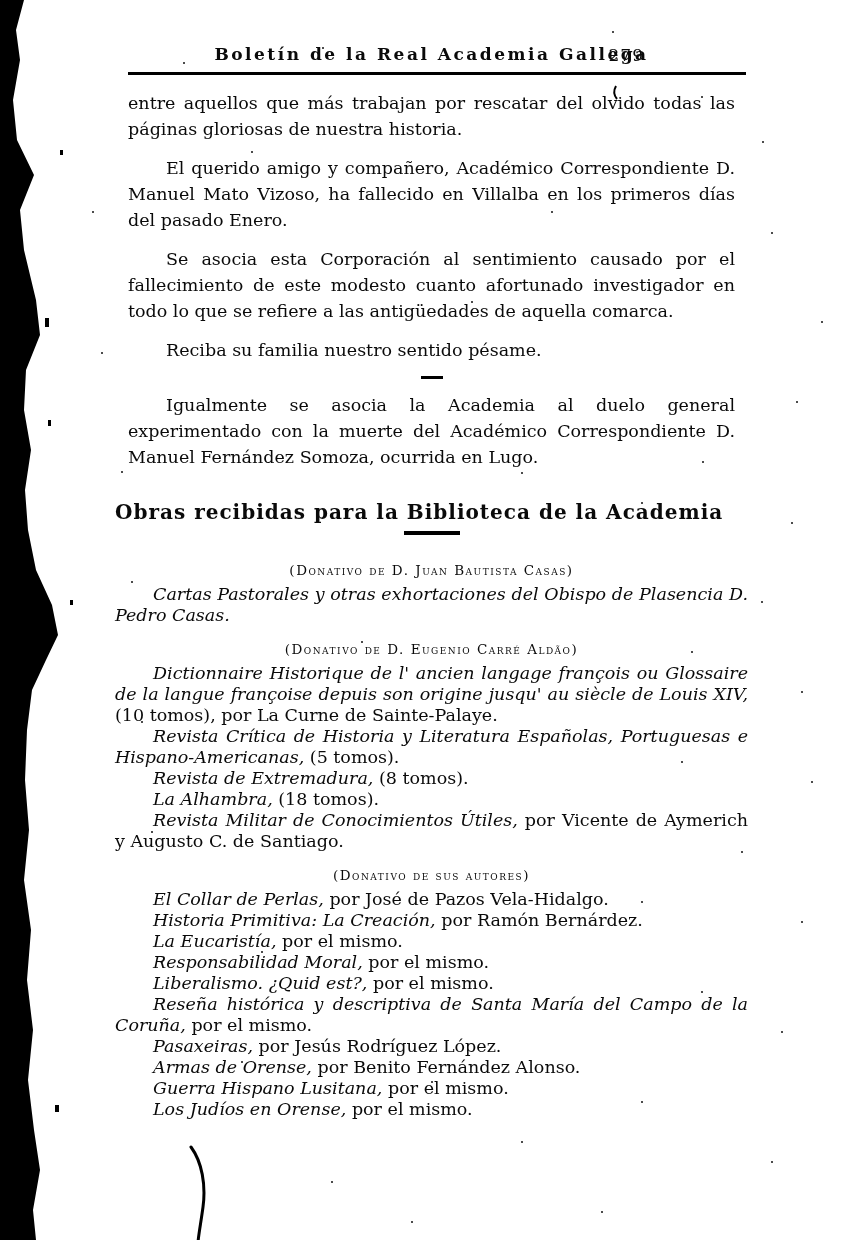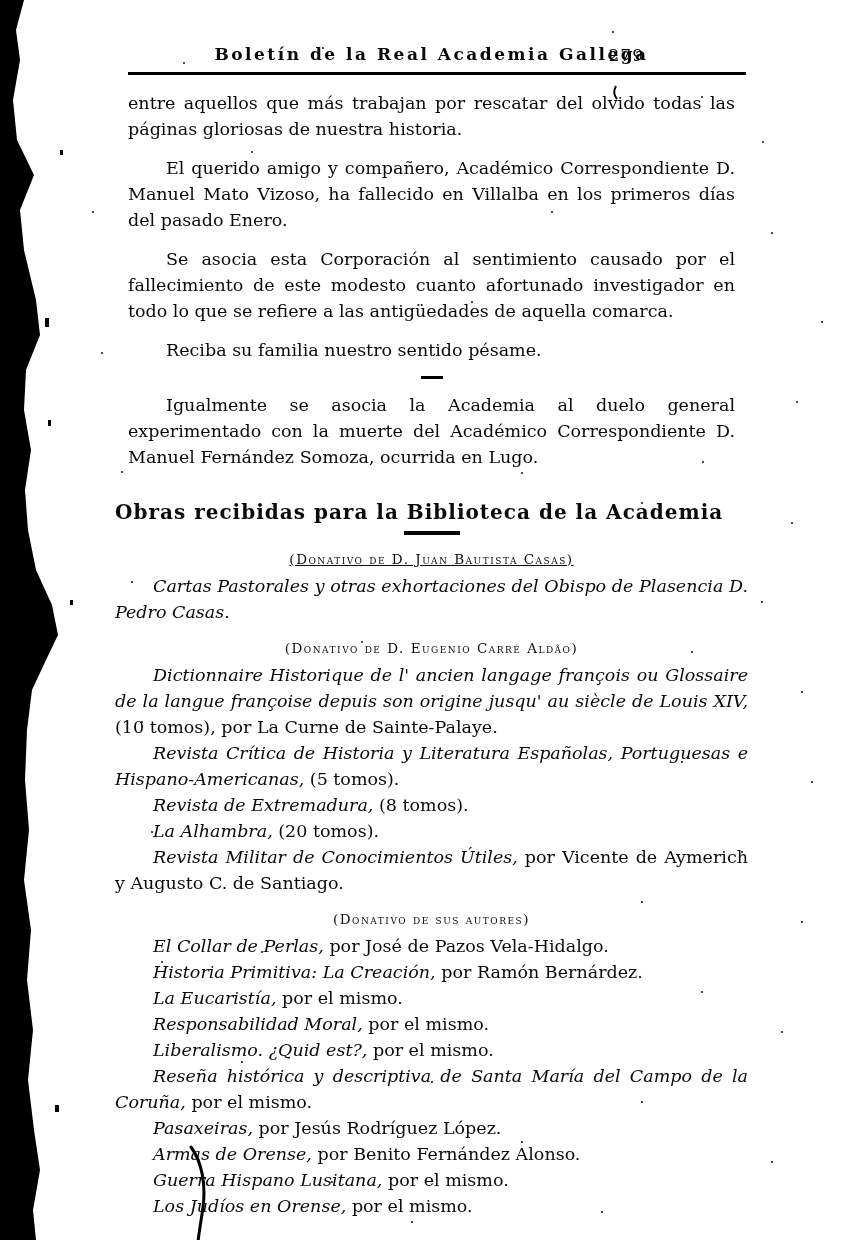--- a/index.html
+++ b/index.html
@@ -54,24 +54,24 @@
   .heading-rule {
     width: 56px; height: 3.5px; background: #000;
     margin: 7px auto 0 auto;
   }
 
   .caption {
     margin: 15px 0 6px 0; text-align: center;
     font-size: 13.5px; font-variant: small-caps;
     letter-spacing: 1.5px; line-height: 16px;
   }
-  .group-1 .caption { margin-top: 16px; text-decoration: underline; }
+  .group-1 .caption { margin-top: 27px; }
 
   .items p {
-    margin: 0; font-size: 17.5px; line-height: 26px;
+    margin: 0; font-size: 17.5px; line-height: 21px;
     text-indent: 38px; text-align: justify;
   }
   .items .title { font-style: italic; }
 
   
   .artifacts {
     position: absolute; left: 0; top: 0;
     pointer-events: none;
   }
   .speckles {
@@ -141,21 +141,21 @@
       <p><span class="title">Cartas Pastorales y otras exhortaciones del Obispo de Plasencia D. Pedro Casas.</span> <span class="rest"></span></p>
     </div>
   </div>
 
   <div class="group group-2">
     <p class="caption">(Donativo de D. Eugenio Carré Aldão)</p>
     <div class="items">
       <p><span class="title">Dictionnaire Historique de l' ancien langage françois ou Glossaire de la langue françoise depuis son origine jusqu' au siècle de Louis XIV,</span> <span class="rest">(10 tomos), por La Curne de Sainte-Palaye.</span></p>
       <p><span class="title">Revista Crítica de Historia y Literatura Españolas, Portuguesas e Hispano-Americanas,</span> <span class="rest">(5 tomos).</span></p>
       <p><span class="title">Revista de Extremadura,</span> <span class="rest">(8 tomos).</span></p>
-      <p><span class="title">La Alhambra,</span> <span class="rest">(20 tomos).</span></p>
+      <p><span class="title">La Alhambra,</span> <span class="rest">(18 tomos).</span></p>
       <p><span class="title">Revista Militar de Conocimientos Útiles,</span> <span class="rest">por Vicente de Aymerich y Augusto C. de Santiago.</span></p>
     </div>
   </div>
 
   <div class="group group-3">
     <p class="caption">(Donativo de sus autores)</p>
     <div class="items">
       <p><span class="title">El Collar de Perlas,</span> <span class="rest">por José de Pazos Vela-Hidalgo.</span></p>
       <p><span class="title">Historia Primitiva: La Creación,</span> <span class="rest">por Ramón Bernárdez.</span></p>
       <p><span class="title">La Eucaristía,</span> <span class="rest">por el mismo.</span></p>

